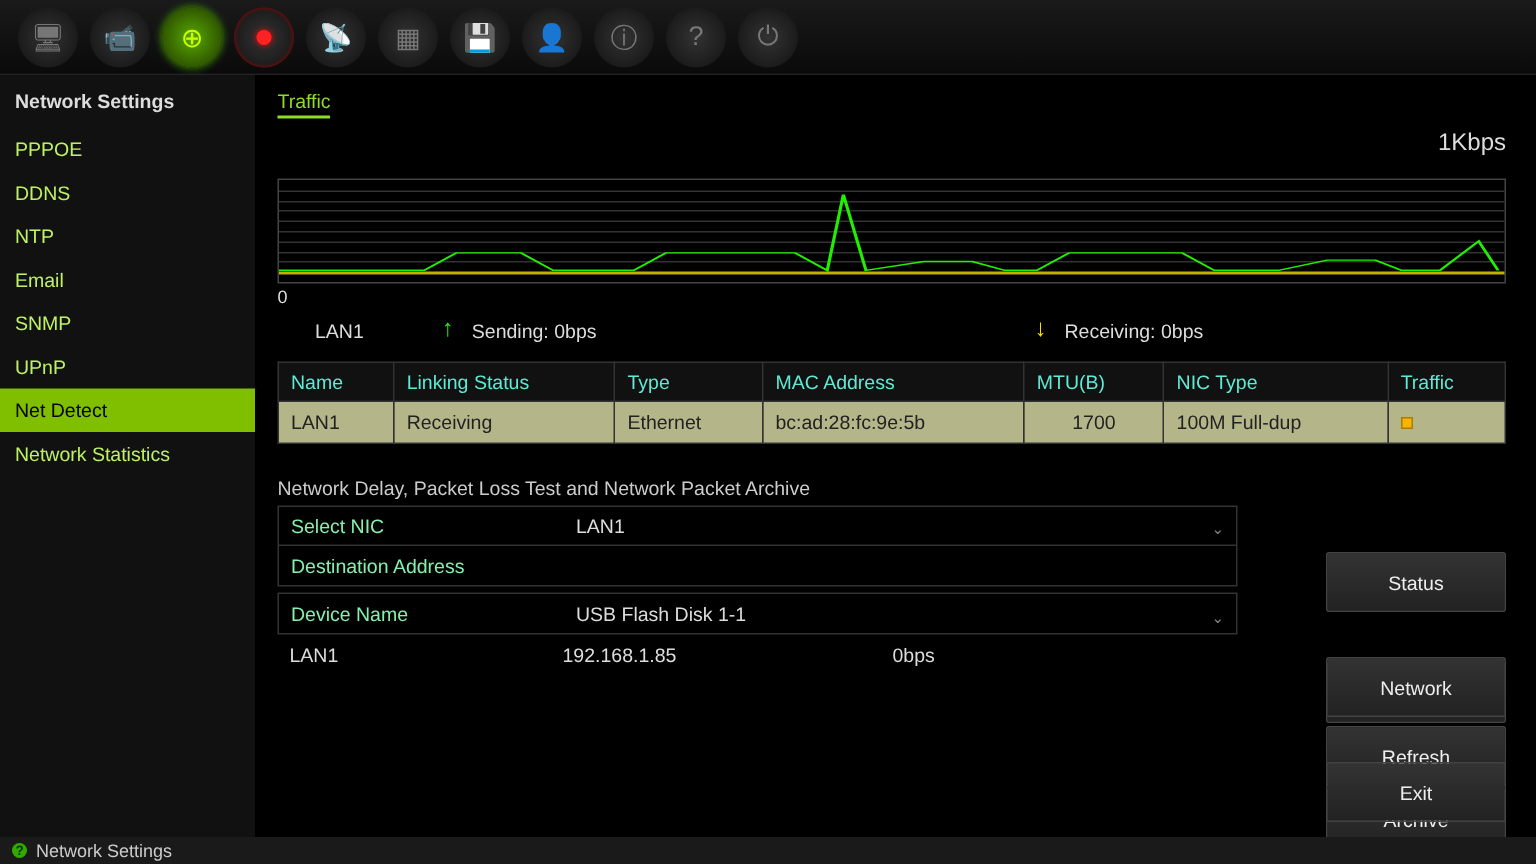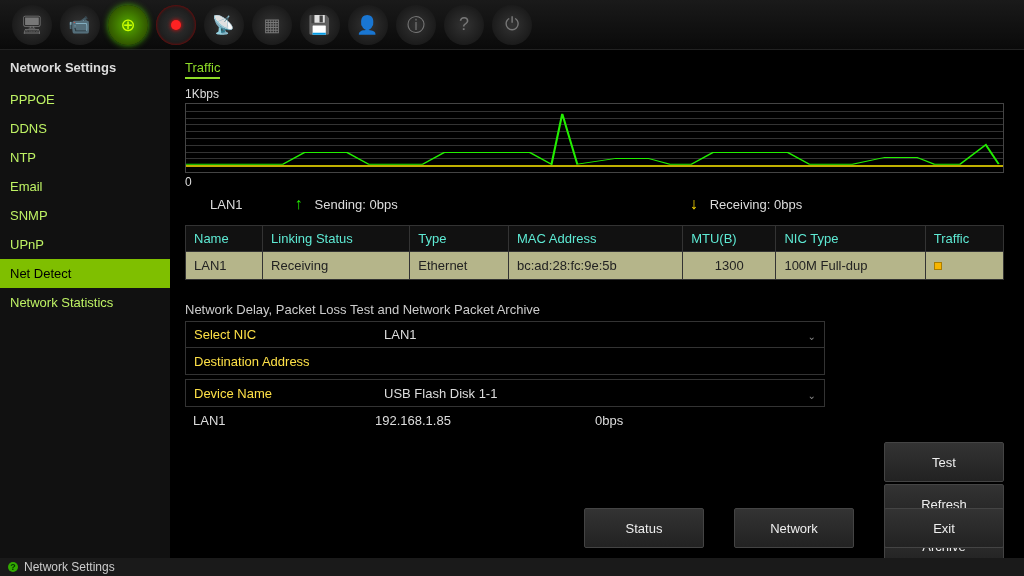--- a/index.html
+++ b/index.html
@@ -10,48 +10,48 @@
   .toolbar .icon.rec { box-shadow: inset 0 0 3px #a00; }
   .toolbar .icon.rec .dot { width:10px;height:10px;background:#f22;border-radius:50%;box-shadow:0 0 4px #f00; }
   .body { display: flex; height: 508px; }
   .sidebar { width: 170px; background: #111; }
   .sidebar .item { padding: 7px 10px; cursor: pointer; color:#bef264; }
   .sidebar .heading { font-weight: bold; padding: 10px; }
   .sidebar .item.active { background: #7fbf00; color: #000; }
   .main { flex: 1; padding: 8px 20px 8px 15px; position: relative; }
   .tab-title { color: #8fdc28; border-bottom: 2px solid #8fdc28; display: inline-block; padding: 2px 0; margin-bottom: 4px;}
   .chart-wrap { margin-top: 4px; }
-  .axis-label { font-size:12px; margin-bottom:2px; }
+  .axis-label { font-size:16px; margin-bottom:14px;text-align:right; }
   .chart { height: 70px; border: 1px solid #444; position: relative; background: #000; }
   .grid-lines { position:absolute; inset:0; }
   .grid-lines div { border-top:1px solid #333; width:100%; position:absolute; }
   .chart svg { position:absolute; inset:0; width:100%; height:100%; }
   .chart .zero-line { position:absolute; left:0; right:0; top:90%; border-top:2px solid #c0b000; }
   .legend { display:flex; align-items:center; gap:12px; margin-top:6px; font-size:13px;}
   .legend .lan { margin-left:25px; margin-right:40px;}
   .legend .arrow-up { color:#2e0; font-size:16px;}
   .legend .arrow-down { color:#fd0; font-size:16px; margin-left:280px;}
   .table { width: 100%; border-collapse: collapse; margin-top:12px; }
   .table th { text-align:left; padding:5px 8px; border:1px solid #333; background:#111; font-weight:normal; color:#5eead4;}
   .table td { padding:6px 8px; border:1px solid #333; }
   .table tr.sel td { background:#b5b58a; color:#222; }
   .traffic-cell { width:8px;height:8px; background:#f7b500; display:inline-block; border:1px solid #aa7d00;}
   .section-title { margin-top:22px; margin-bottom:4px; color:#ccc; }
   .form-row { display:flex; align-items:center; height:26px; }
-  .form-label { width:190px; padding:4px 8px; color:#fde047; }
+  .form-label { width:190px; padding:4px 8px; color:#86efac; }
   .form-value { flex:1; padding:4px 8px; position:relative; }
   .form-value.input { background:#000; border-left:0px solid #333; }
   .caret { position:absolute; right:8px; top:8px; color:#888; font-size:10px;}
   .right-buttons { position:absolute; right:20px; top:392px; display:flex; flex-direction:column; gap:2px; }
   .btn { width:120px; height:40px; background:linear-gradient(#333,#222); border:1px solid #444; color:#eee; display:flex; align-items:center; justify-content:center; cursor:pointer; border-radius:2px; }
   .info-row { display:flex; margin-top:6px; }
   .info-row span:nth-child(1){ width:190px; padding-left:8px;}
   .info-row span:nth-child(2){ width:220px;}
   .info-row span:nth-child(3){ width:150px;}
-  .bottom-buttons { position:absolute; right:20px; bottom:10px; display:flex; gap:30px; }
+  .bottom-buttons { position:absolute; right:20px; bottom:10px; display:flex; gap:30px;flex-direction:column; }
   .footer { position:absolute; bottom:0; left:0; right:0; height:18px; display:flex; align-items:center; padding:0 8px; background:#1a1a1a; font-size:12px; color:#ccc;}
   .footer .dot { width:10px;height:10px;border-radius:50%;background:#3a0;margin-right:6px; font-size:9px; color:#030; display:flex; align-items:center; justify-content:center; font-weight:bold;}
   .form-section { border:1px solid #333; }
   .form-section .form-row { border-bottom:1px solid #333; }
   .form-section .form-row:last-child { border-bottom:0; }
   .form-section + .form-section { margin-top:4px;}
   .form-right-col { width:640px; }
 </style>
 </head>
 <body>
@@ -125,21 +125,21 @@
         <th>MAC Address</th>
         <th>MTU(B)</th>
         <th>NIC Type</th>
         <th>Traffic</th>
       </tr>
       <tr class="sel">
         <td>LAN1</td>
         <td>Receiving</td>
         <td>Ethernet</td>
         <td>bc:ad:28:fc:9e:5b</td>
-        <td style="text-align:center">1300</td>
+        <td style="text-align:center">1700</td>
         <td>100M Full-dup</td>
         <td><span class="traffic-cell"></span></td>
       </tr>
     </tbody>
       </table>
 
     <div class="section-title">Network Delay, Packet Loss Test and Network Packet Archive</div>
 
     <div class="form-right-col">
       <div class="form-section">

